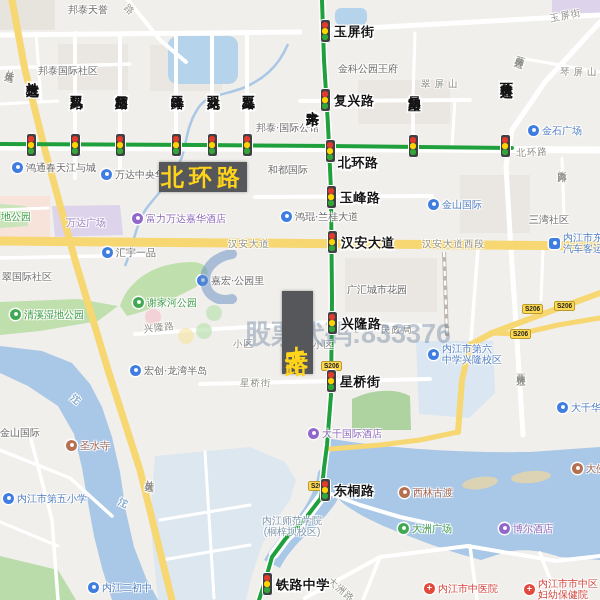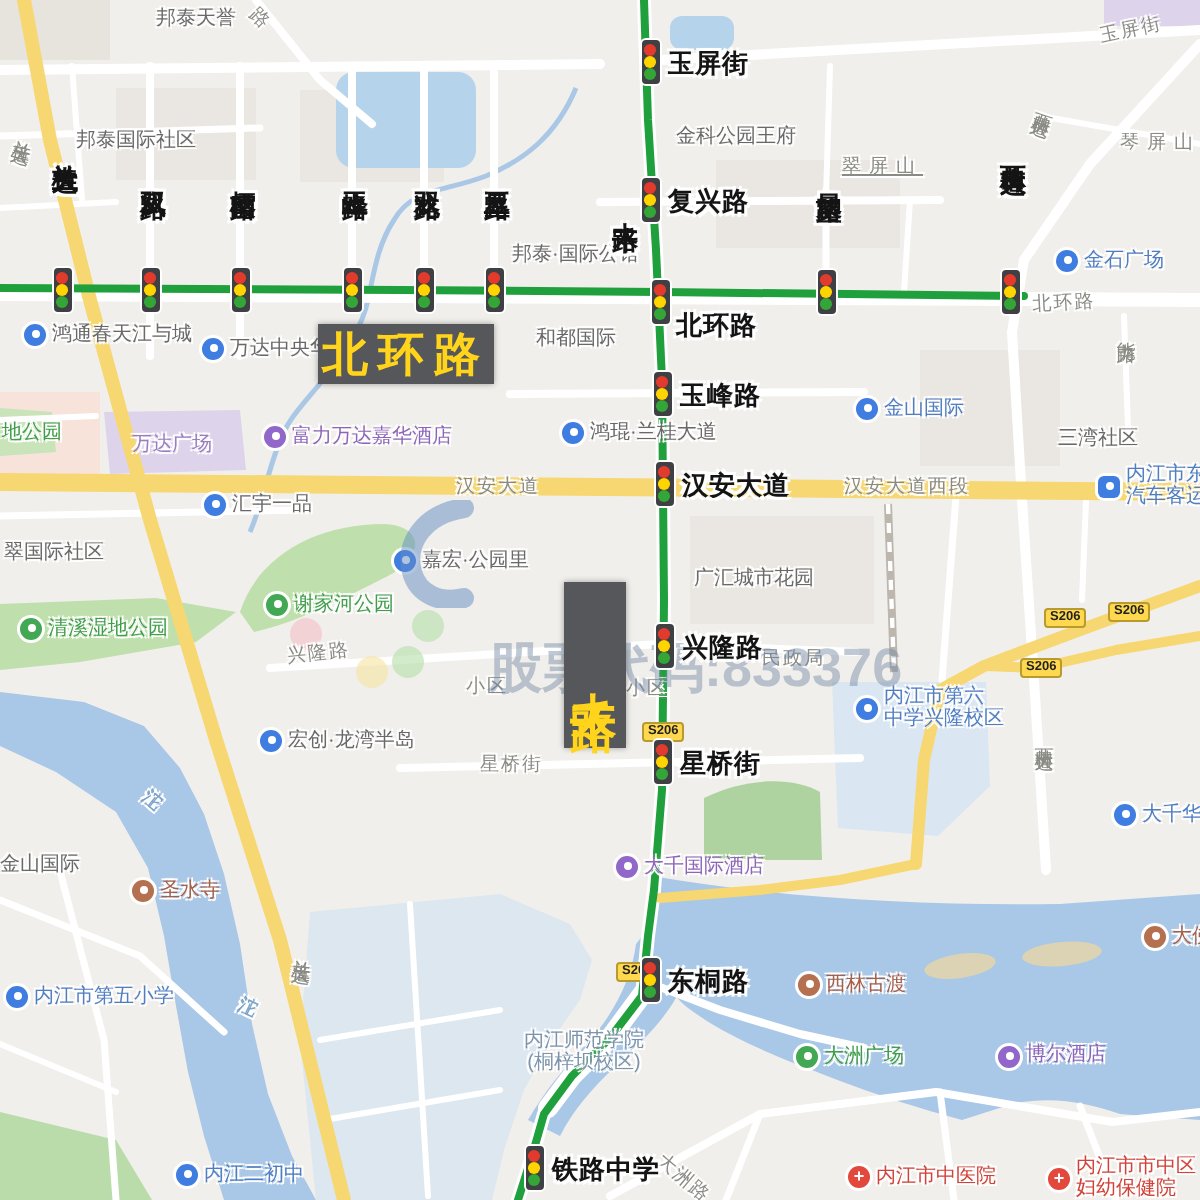--- a/index.html
+++ b/index.html
@@ -167,23 +167,23 @@
       <div class="lbl street" style="left: 313px; top: 339px;">小区</div>
       <div class="lbl street vert" style="left: 557px; top: 163px;">能力路</div>
       <div class="lbl street vert" style="left: 516px; top: 366px;">西林大道</div>
       <div class="lbl street vert" style="left: 519px; top: 48px; transform: rotate(18deg); transform-origin: left top;">西林大道</div>
       <div class="lbl street" style="left: 333px; top: 575px; transform: rotate(40deg); transform-origin: left top;">大洲路</div>
       <div class="lbl street vert" style="left: 8px; top: 62px; transform: rotate(14deg); transform-origin: left top;">兰桂大道</div>
       <div class="lbl street vert" style="left: 146px; top: 472px; transform: rotate(6deg); transform-origin: left top;">兰桂大道</div>
       <div class="lbl street vert" style="left: 80px; top: 386px; color: rgb(123, 162, 201); transform: rotate(40deg); transform-origin: left top;">沱江</div>
       <div class="lbl street vert" style="left: 124px; top: 489px; color: rgb(123, 162, 201); transform: rotate(25deg); transform-origin: left top;">沱江</div>
       <div class="lbl street" style="left: 130px; top: 2px; transform: rotate(45deg); transform-origin: left top;">路</div>
-      <div class="lbl street" style="left: 421px; top: 78px; letter-spacing: 4px; text-decoration: underline;">翠屏山</div>
+      <div class="lbl street" style="left: 421px; top: 78px; letter-spacing: 4px;">翠屏山</div>
       <div class="lbl street" style="left: 560px; top: 66px; letter-spacing: 4px;">琴屏山</div>
-      <div class="poirow" style="position: absolute; left: 78px; top: 3.5px;">
+      <div class="poirow" style="position: absolute; left: 68px; top: 3.5px;">
         <div class="lbl" style="position: static; color: rgb(105, 105, 105);">邦泰天誉</div>
       </div>
       <div class="poirow" style="position: absolute; left: 38px; top: 64.5px;">
         <div class="lbl" style="position: static; color: rgb(105, 105, 105);">邦泰国际社区</div>
       </div>
       <div class="poirow" style="position: absolute; left: 338px; top: 62.5px;">
         <div class="lbl" style="position: static; color: rgb(105, 105, 105);">金科公园王府</div>
       </div>
       <div class="poirow" style="position: absolute; left: 256px; top: 121.5px;">
         <div class="lbl" style="position: static; color: rgb(105, 105, 105);">邦泰·国际公馆</div>
@@ -338,21 +338,21 @@
       <div class="poirow" style="position: absolute; left: 398px; top: 522.5px;">
         <div class="picon" style="background: rgb(67, 168, 84);">
           <div class="dot"></div>
         </div>
         <div class="lbl" style="position: static; color: rgb(63, 157, 75);">大洲广场</div>
       </div>
       <div class="poirow" style="position: absolute; left: 499px; top: 522.5px;">
         <div class="picon" style="background: rgb(145, 104, 201);">
           <div class="dot"></div>
         </div>
-        <div class="lbl" style="position: static; color: rgb(141, 102, 187); font-family: Liberation Mono, monospace;">博尔酒店</div>
+        <div class="lbl" style="position: static; color: rgb(141, 102, 187);">博尔酒店</div>
       </div>
       <div class="poirow" style="position: absolute; left: 88px; top: 581.5px;">
         <div class="picon" style="background: rgb(63, 125, 224);">
           <div class="dot"></div>
         </div>
         <div class="lbl" style="position: static; color: rgb(79, 126, 194);">内江二初中</div>
       </div>
       <div class="poirow" style="position: absolute; left: 424px; top: 582.5px;">
         <div class="picon hosp" style="background: rgb(226, 72, 60);">+</div>
         <div class="lbl" style="position: static; color: rgb(210, 66, 58);">内江市中医院</div>

